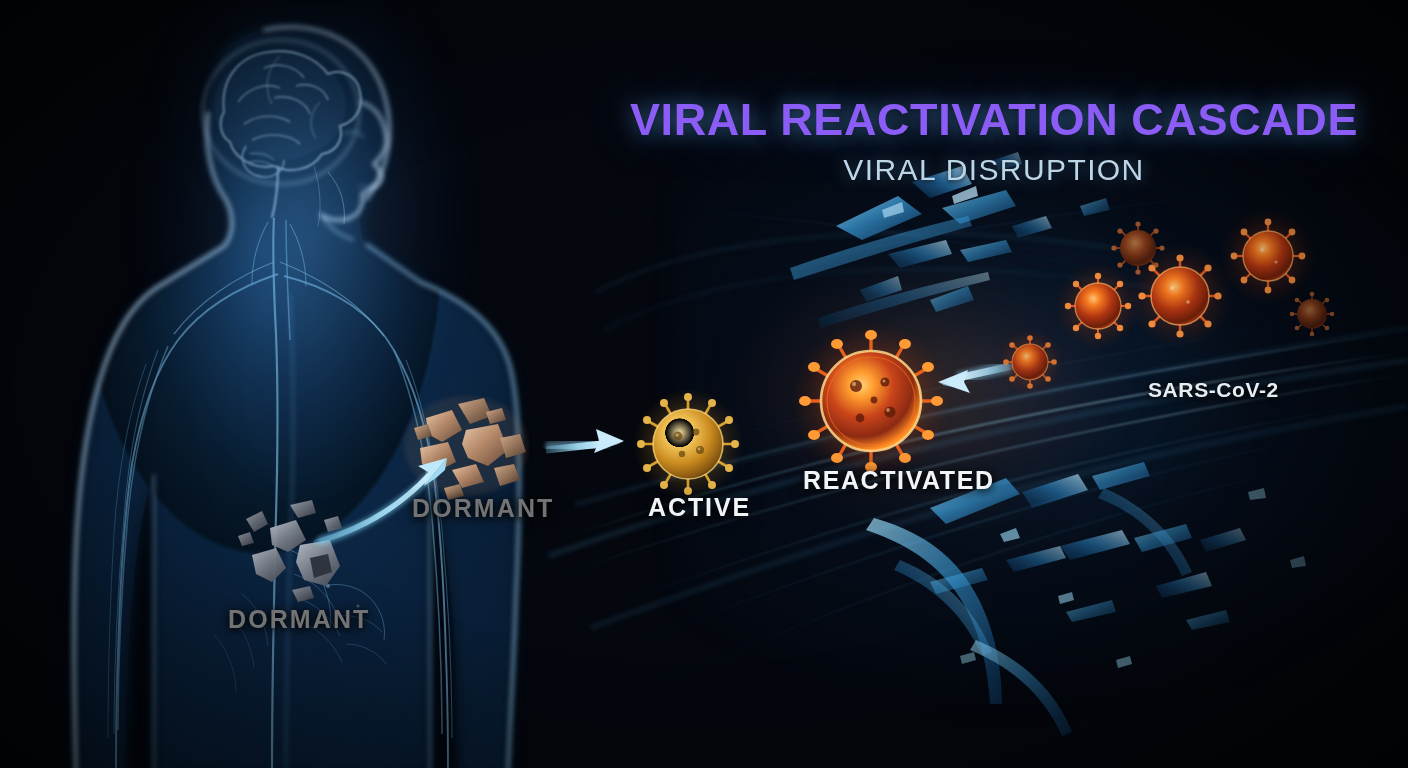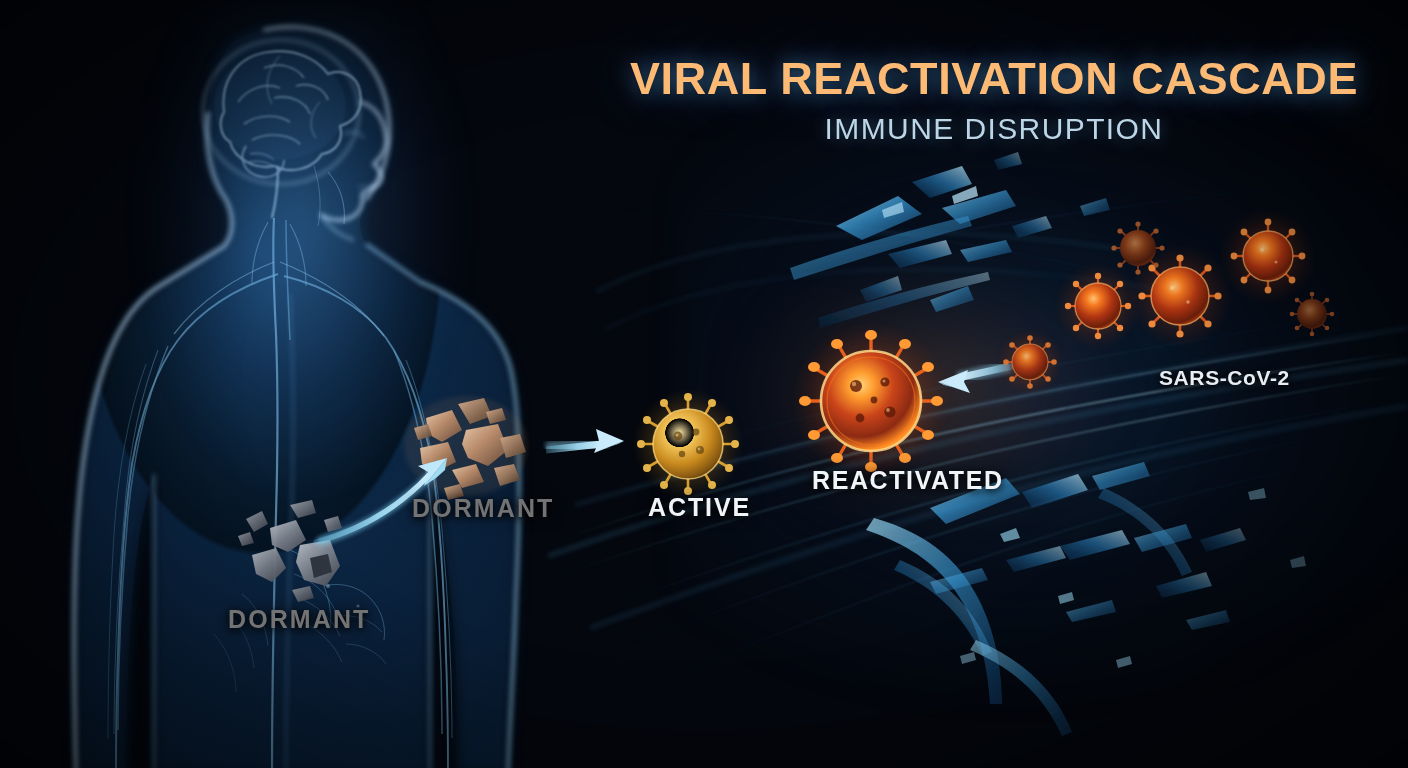--- a/index.html
+++ b/index.html
@@ -70,23 +70,24 @@
   .label-react{ font-size:25px; letter-spacing:1.6px;}
   .label-sars{ font-size:21px; letter-spacing:.6px; color:#e8edf2;}
 
   
   .title-block{
     position:absolute; left:624px; top:56px; width:740px;
     text-align:center;
   }
   .title-main{
     font-size:45px; font-weight:bold; letter-spacing:.6px;
-    color:#fdba74;
+    color:#8b5cf6;
     text-shadow:0 0 22px rgba(110,190,255,.55), 0 0 52px rgba(60,140,230,.35), 0 2px 4px rgba(0,0,0,.7);
     line-height:1.04;
+    margin-top:41px;
   }
   .title-sub{
     margin-top:9px;
     font-size:30px; font-weight:normal; letter-spacing:1.4px;
     color:#bcd6e8;
     text-shadow:0 0 16px rgba(110,180,245,.45), 0 2px 4px rgba(0,0,0,.7);
   }
 
   .shards{position:absolute; inset:0; pointer-events:none;}
 </style>
@@ -756,26 +757,26 @@
       </g>
       <circle cx="1030" cy="362" r="18" fill="url(#vred)"></circle>
       <circle cx="1030" cy="362" r="18" fill="none" stroke="#ffb566" stroke-width="1.1" opacity=".6"></circle>
     </g>
   </svg>
 
   <div class="bg-vignette"></div>
 
   <div class="title-block">
     <div class="title-main">VIRAL REACTIVATION CASCADE</div>
-    <div class="title-sub">IMMUNE DISRUPTION</div>
+    <div class="title-sub">VIRAL DISRUPTION</div>
   </div>
 
   <div class="label label-dormant" style="left:228px; top:605px;">DORMANT</div>
 
   <div class="label label-dormant" style="left:412px; top:494px;">DORMANT</div>
 
   <div class="label label-active" style="left:648px; top:493px;text-align:center;">ACTIVE</div>
 
-  <div class="label label-react" style="left:803px; top:466px;margin-left:9px;">REACTIVATED</div>
-
-  <div class="label label-sars" style="left:1148px; top:366px;margin-left:11px;">SARS-CoV-2</div>
+  <div class="label label-react" style="left:803px; top:466px;">REACTIVATED</div>
+
+  <div class="label label-sars" style="left:1148px; top:378px;">SARS-CoV-2</div>
 
 </div>
 
 </body></html>

